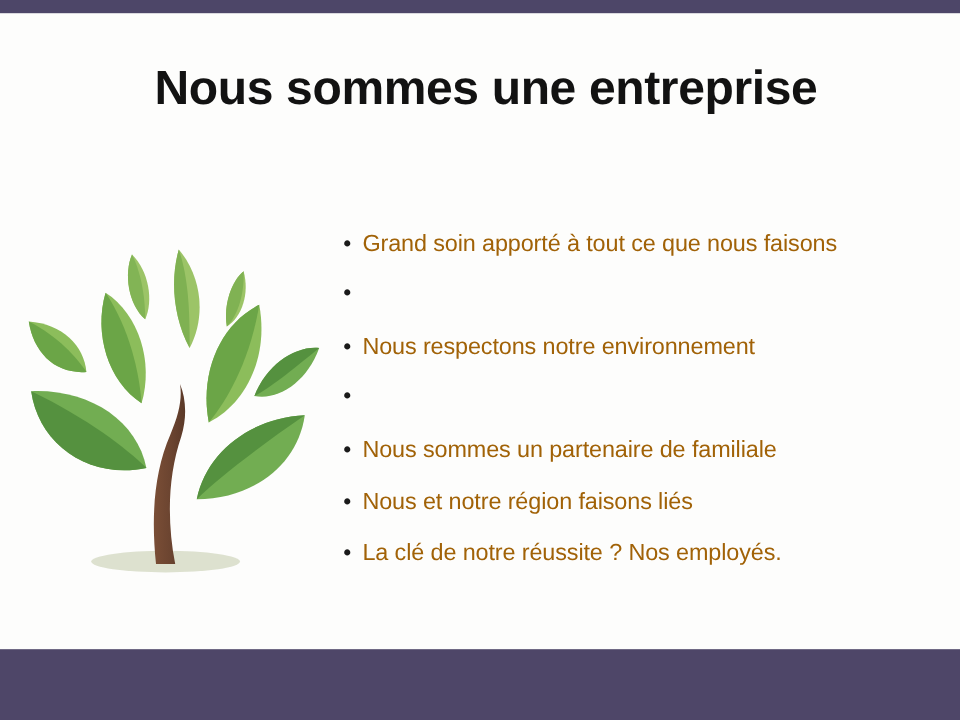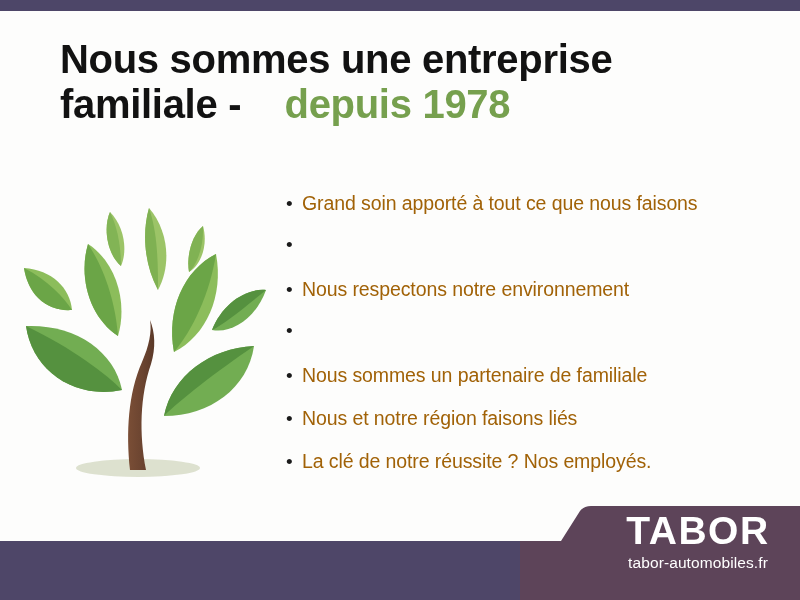--- a/index.html
+++ b/index.html
@@ -27,23 +27,23 @@
     position: absolute;
     left: 0; top: 541px;
     width: 800px; height: 59px;
     background: #4e4668;
   }
 
   
   .title-block {
     position: absolute;
     left: 60px;
-    top: 37px;
+    top: 52px;
     width: 690px;
-    text-align: left;
+    text-align: center;
     line-height: 1.12;
   }
   .title-line {
     font-size: 40px;
     font-weight: bold;
     color: #121212;
     letter-spacing: -0.3px;
     white-space: nowrap;
   }
   .title-accent {
@@ -116,25 +116,20 @@
 </style>
 </head>
 <body>
 
 <div id="slide">
 
   <div class="bar-top"></div>
 
   <div class="title-block">
     <div class="title-line">Nous sommes une entreprise</div>
-    <div class="title-line">
-      <span>familiale -</span>
-      <span>&nbsp;&nbsp;</span>
-      <span class="title-accent">depuis 1978</span>
-    </div>
   </div>
 
   <div class="tree-wrap">
     <svg width="250" height="310" viewBox="0 0 250 310">
       <defs>
         <linearGradient id="lightLeafA" x1="0" y1="0" x2="1" y2="1">
           <stop offset="0%" stop-color="#9cc467"></stop>
           <stop offset="50%" stop-color="#93bf5e"></stop>
           <stop offset="50.5%" stop-color="#7fb152"></stop>
           <stop offset="100%" stop-color="#74a84c"></stop>
@@ -234,23 +229,14 @@
       <span class="bullet-text">Nous et notre région faisons liés</span>
     </div>
     <div class="bullet-row">
       <span class="bullet-dot">•</span>
       <span class="bullet-text">La clé de notre réussite ? Nos employés.</span>
     </div>
   </div>
 
   <div class="bar-bottom"></div>
 
-  <div class="logo-banner">
-    <svg width="280" height="95" viewBox="0 0 280 95" style="position:absolute;left:0;top:0;">
-      <path d="M41 36 L60 6 Q64 1 71 1 L280 1 L280 95 L0 95 L0 36 Z" fill="#5d4459"></path>
-    </svg>
-    <div class="logo-text-wrap">
-      <div class="logo-word">TABOR</div>
-      <div class="logo-url">tabor-automobiles.fr</div>
-    </div>
-  </div>
 
 </div>
 
 </body></html>

